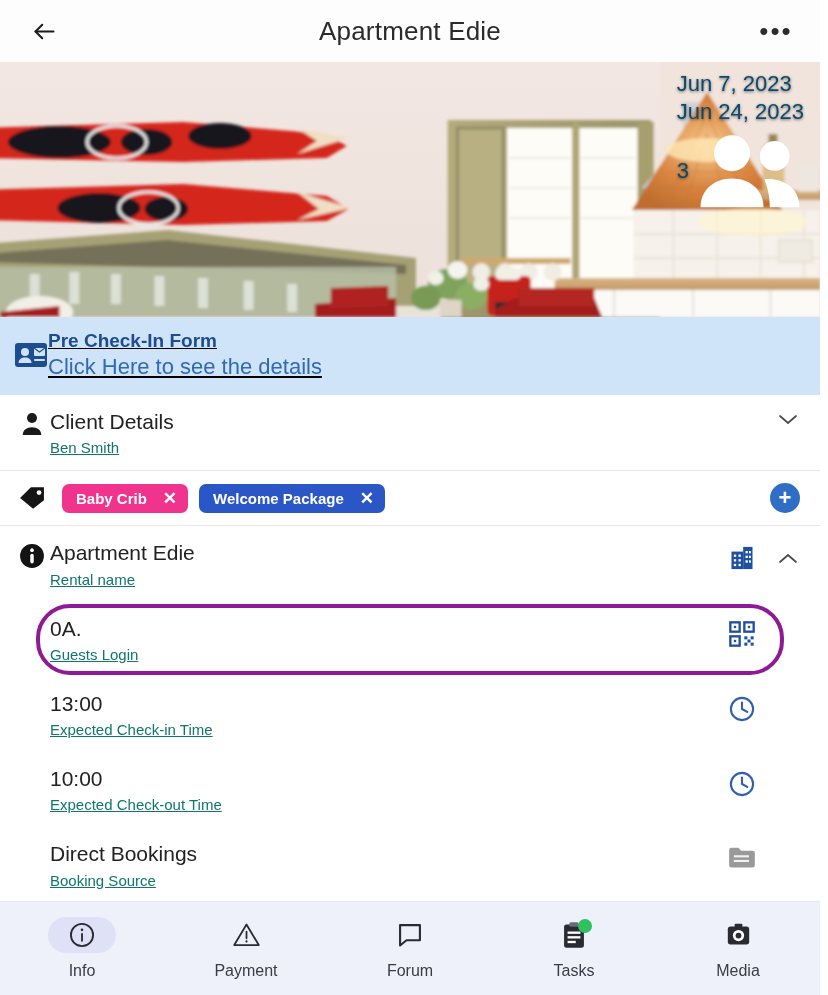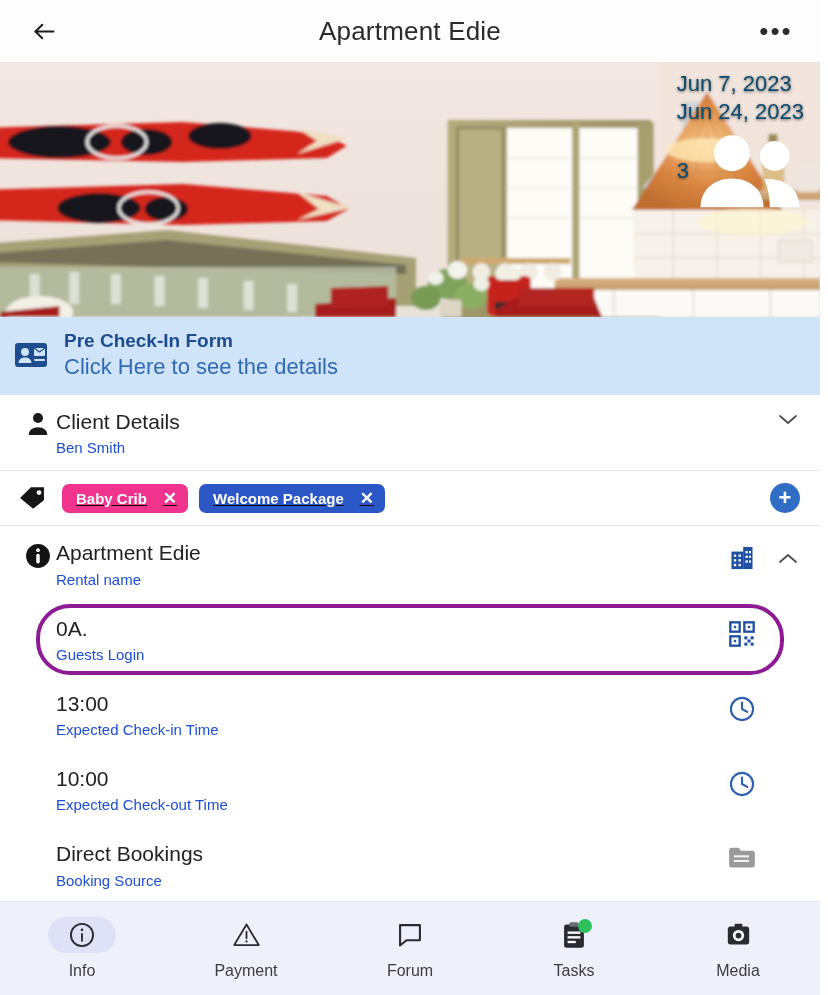--- a/index.html
+++ b/index.html
@@ -63,64 +63,64 @@
   }
   .hero-guests {
     display: flex; align-items: center; justify-content: flex-end;
     gap: 7px; margin-top: 2px;
   }
 
   
   .banner {
     background: #cfe4f9;
     display: flex; align-items: center;
-    gap: 16px;
     padding: 13px 24px 15px 14px;
     cursor: pointer;
+    text-decoration: underline;
   }
   .banner-texts { display: flex; flex-direction: column; gap: 2px; }
   .banner-title { color: #1d4c8f; font-size: 19px; font-weight: bold; }
   .banner-sub   { color: #2f6ab4; font-size: 22px; }
 
   
   .row {
     display: flex; align-items: flex-start;
-    padding: 14px 22px 14px 20px;
+    padding: 14px 22px 14px 14px;
     background: #fff;
     position: relative;
   }
   .row-lead {
     width: 36px; flex: 0 0 36px;
     display: flex; justify-content: center;
     padding-top: 3px;
   }
   .row-body { flex: 1 1 auto; min-width: 0; }
   .row-value { font-size: 21px; color: #222; line-height: 1.25; }
-  .row-label { font-size: 15px; color: #1d4ed8; margin-top: 4px; }
+  .row-label { font-size: 15px; color: #0f766e; margin-top: 4px; text-decoration: underline; }
   .row-trail {
     display: flex; align-items: center; gap: 22px;
     padding-top: 4px;
   }
   .divider { height: 1px; background: #e7e7e7; margin: 0; }
 
   .chevron {
     color: #4a4a4a; font-size: 15px; width: 20px;
     display: flex; justify-content: center;
     cursor: pointer;
   }
 
   
   .tags-row {
     display: flex; align-items: center;
     padding: 12px 20px 12px 14px;
     background: #fff;
     gap: 12px;
   }
   .tag-icon { width: 36px; flex: 0 0 36px; display: flex; justify-content: center; }
-  .chips { display: flex; align-items: flex-end; gap: 11px; flex: 1 1 auto; text-decoration: underline; }
+  .chips { display: flex; align-items: flex-end; gap: 11px; flex: 1 1 auto; }
   .chip {
     display: inline-flex; align-items: center; gap: 16px;
     border-radius: 7px;
     padding: 6px 11px 6px 14px;
     color: #fff; font-size: 15px; font-weight: bold;
     cursor: pointer;
     white-space: nowrap;
   }
   .chip-x { font-size: 17px; font-weight: bold; line-height: 1; cursor: pointer; }
   .add-btn {

